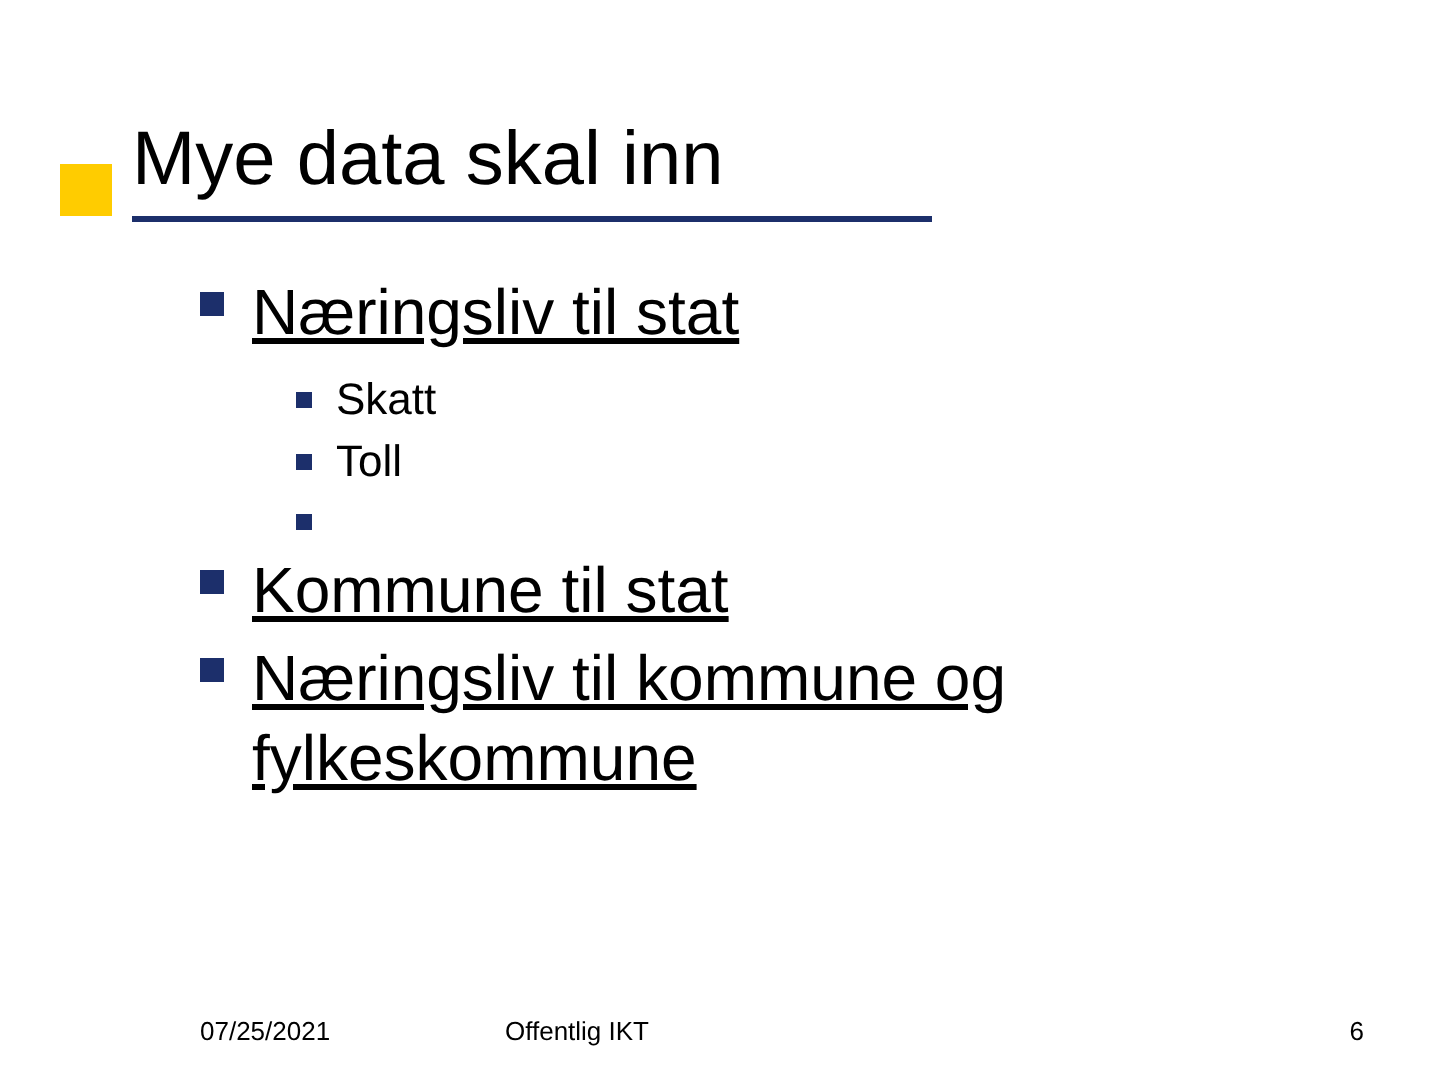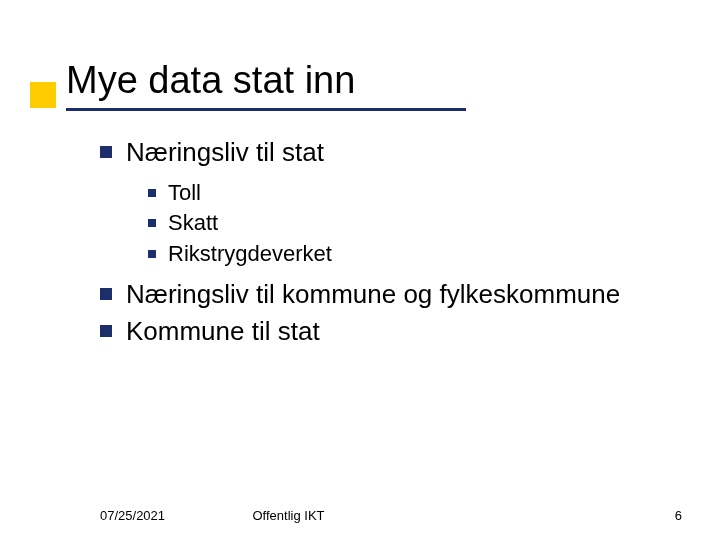--- a/index.html
+++ b/index.html
@@ -54,22 +54,23 @@
   }
   .bullet-l1 {
     width: 12px;
     height: 12px;
     background: #1c2f6b;
     flex: 0 0 auto;
     margin-right: 14px;
     margin-top: 10px;
   }
   .text-l1 {
-    font-size: 26px;
+    font-size: 32px;
     line-height: 1.25;
+    text-decoration: underline;
   }
   .sub-block {
     margin-left: 48px;
     margin-top: 10px;
     margin-bottom: 10px;
   }
   .sub-row {
     display: flex;
     align-items: flex-start;
     margin-bottom: 2px;
@@ -107,53 +108,52 @@
     position: absolute;
     right: 38px;
   }
 </style>
 </head>
 <body>
 
 <div class="accent-block"></div>
 
 <div class="title-wrap">
-  <h1 class="title">Mye data stat inn</h1>
+  <h1 class="title">Mye data skal inn</h1>
   <div class="title-underline"></div>
 </div>
 
 <div class="body">
 
   <div class="row">
     <div class="bullet-l1"></div>
     <div class="text-l1">Næringsliv til stat</div>
   </div>
 
   <div class="sub-block">
     <div class="sub-row">
       <div class="bullet-l2"></div>
+      <div class="text-l2">Skatt</div>
+    </div>
+    <div class="sub-row">
+      <div class="bullet-l2"></div>
       <div class="text-l2">Toll</div>
     </div>
     <div class="sub-row">
       <div class="bullet-l2"></div>
-      <div class="text-l2">Skatt</div>
-    </div>
-    <div class="sub-row">
-      <div class="bullet-l2"></div>
-      <div class="text-l2">Rikstrygdeverket</div>
     </div>
   </div>
 
   <div class="row">
     <div class="bullet-l1"></div>
-    <div class="text-l1">Næringsliv til kommune og fylkeskommune</div>
+    <div class="text-l1">Kommune til stat</div>
   </div>
   <div class="row">
     <div class="bullet-l1"></div>
-    <div class="text-l1">Kommune til stat</div>
+    <div class="text-l1">Næringsliv til kommune og fylkeskommune</div>
   </div>
 
 </div>
 
 <div class="footer">
   <span class="footer-date">07/25/2021</span>
   <span class="footer-center">Offentlig IKT</span>
   <span class="footer-num">6</span>
 </div>
 

